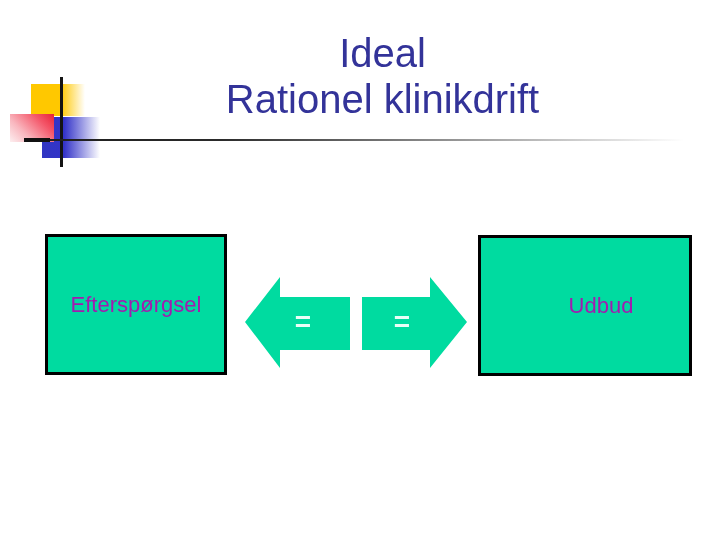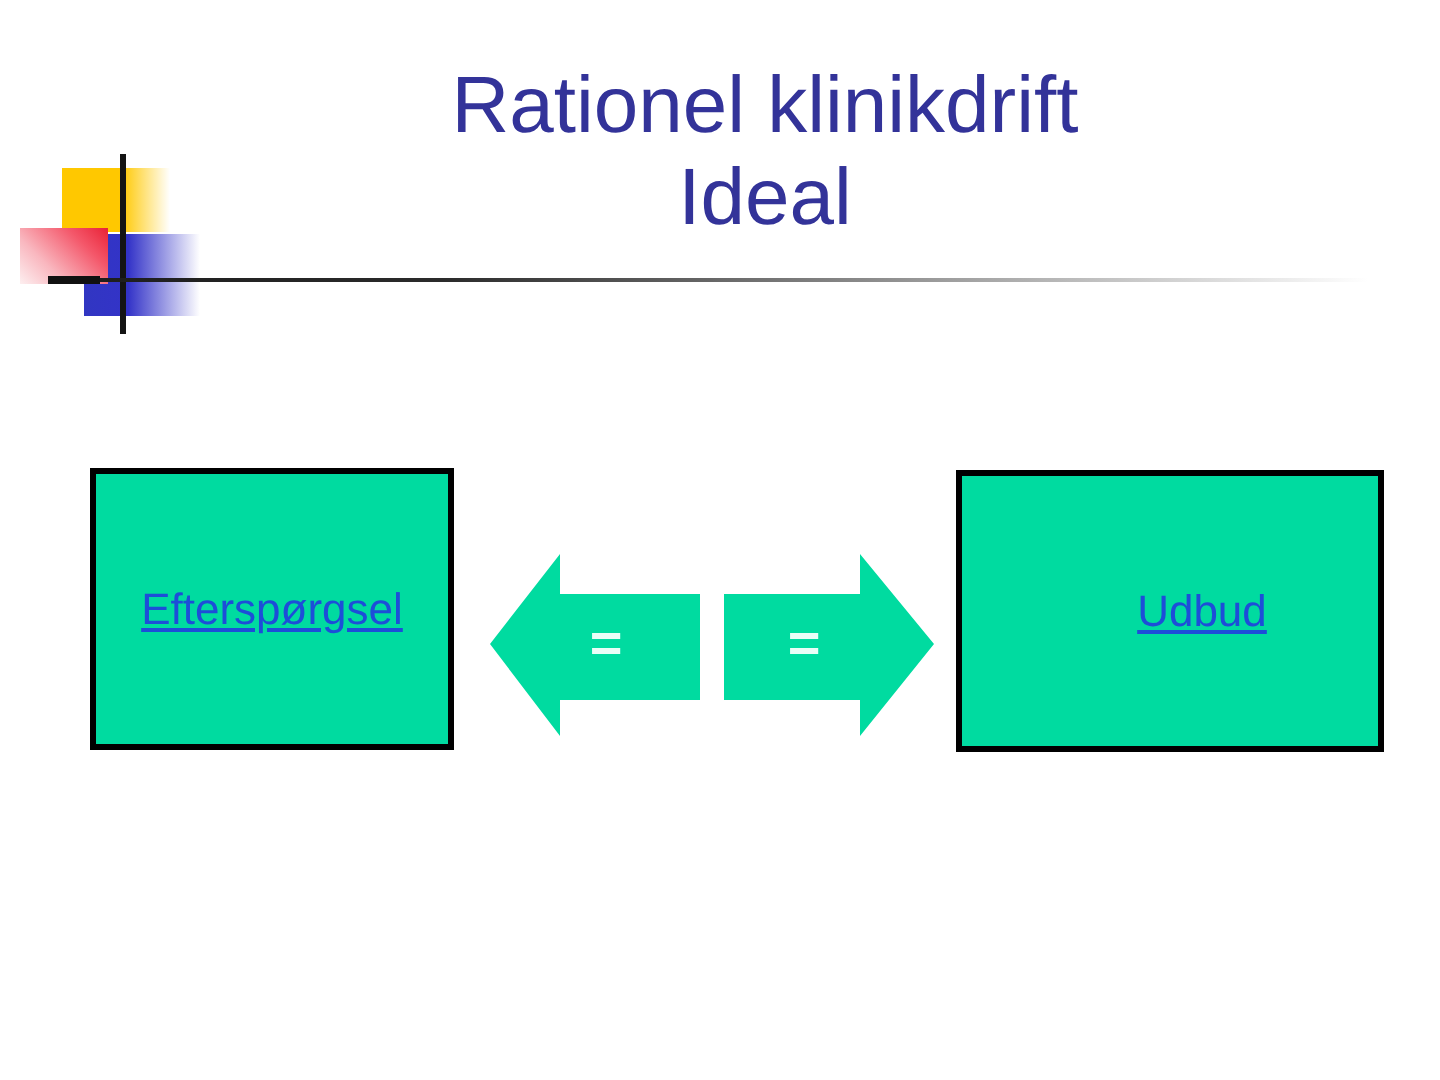--- a/index.html
+++ b/index.html
@@ -47,23 +47,22 @@
     letter-spacing: 0px;
   }
   .title span { display: block; }
   
   .node-box {
     position: absolute;
     width: 176px; height: 135px;
     background: #00dba0;
     border: 3px solid #000000;
     display: flex; align-items: center; justify-content: center;
-    color: #1d4ed8;
+    color: #a21caf;
     font-size: 22px;
-    text-decoration: underline;
   }
   .box-left  { left: 45px;  top: 234px; }
   .box-right { left: 478px; top: 235px; padding-left: 32px; }
   
   .arrow-svg { position: absolute; width: 105px; height: 91px; }
   .arrow-left-svg  { left: 245px; top: 277px; }
   .arrow-right-svg { left: 362px; top: 277px; }
   .arrow-svg polygon { fill: #00dba0; }
   .equals-label {
     position: absolute; top: 306px; width: 34px; height: 32px;
@@ -79,22 +78,22 @@
 <div class="slide">
 
   <div class="deco-yellow"></div>
   <div class="deco-blue"></div>
   <div class="deco-red"></div>
   <div class="deco-vline"></div>
   <div class="divider-rule"></div>
   <div class="deco-tick"></div>
 
   <div class="title">
+    <span>Ideal</span>
     <span>Rationel klinikdrift</span>
-    <span>Ideal</span>
   </div>
 
   <div class="node-box box-left">
     <span>Efterspørgsel</span>
   </div>
 
   <div class="node-box box-right">
     <span>Udbud</span>
   </div>
 

